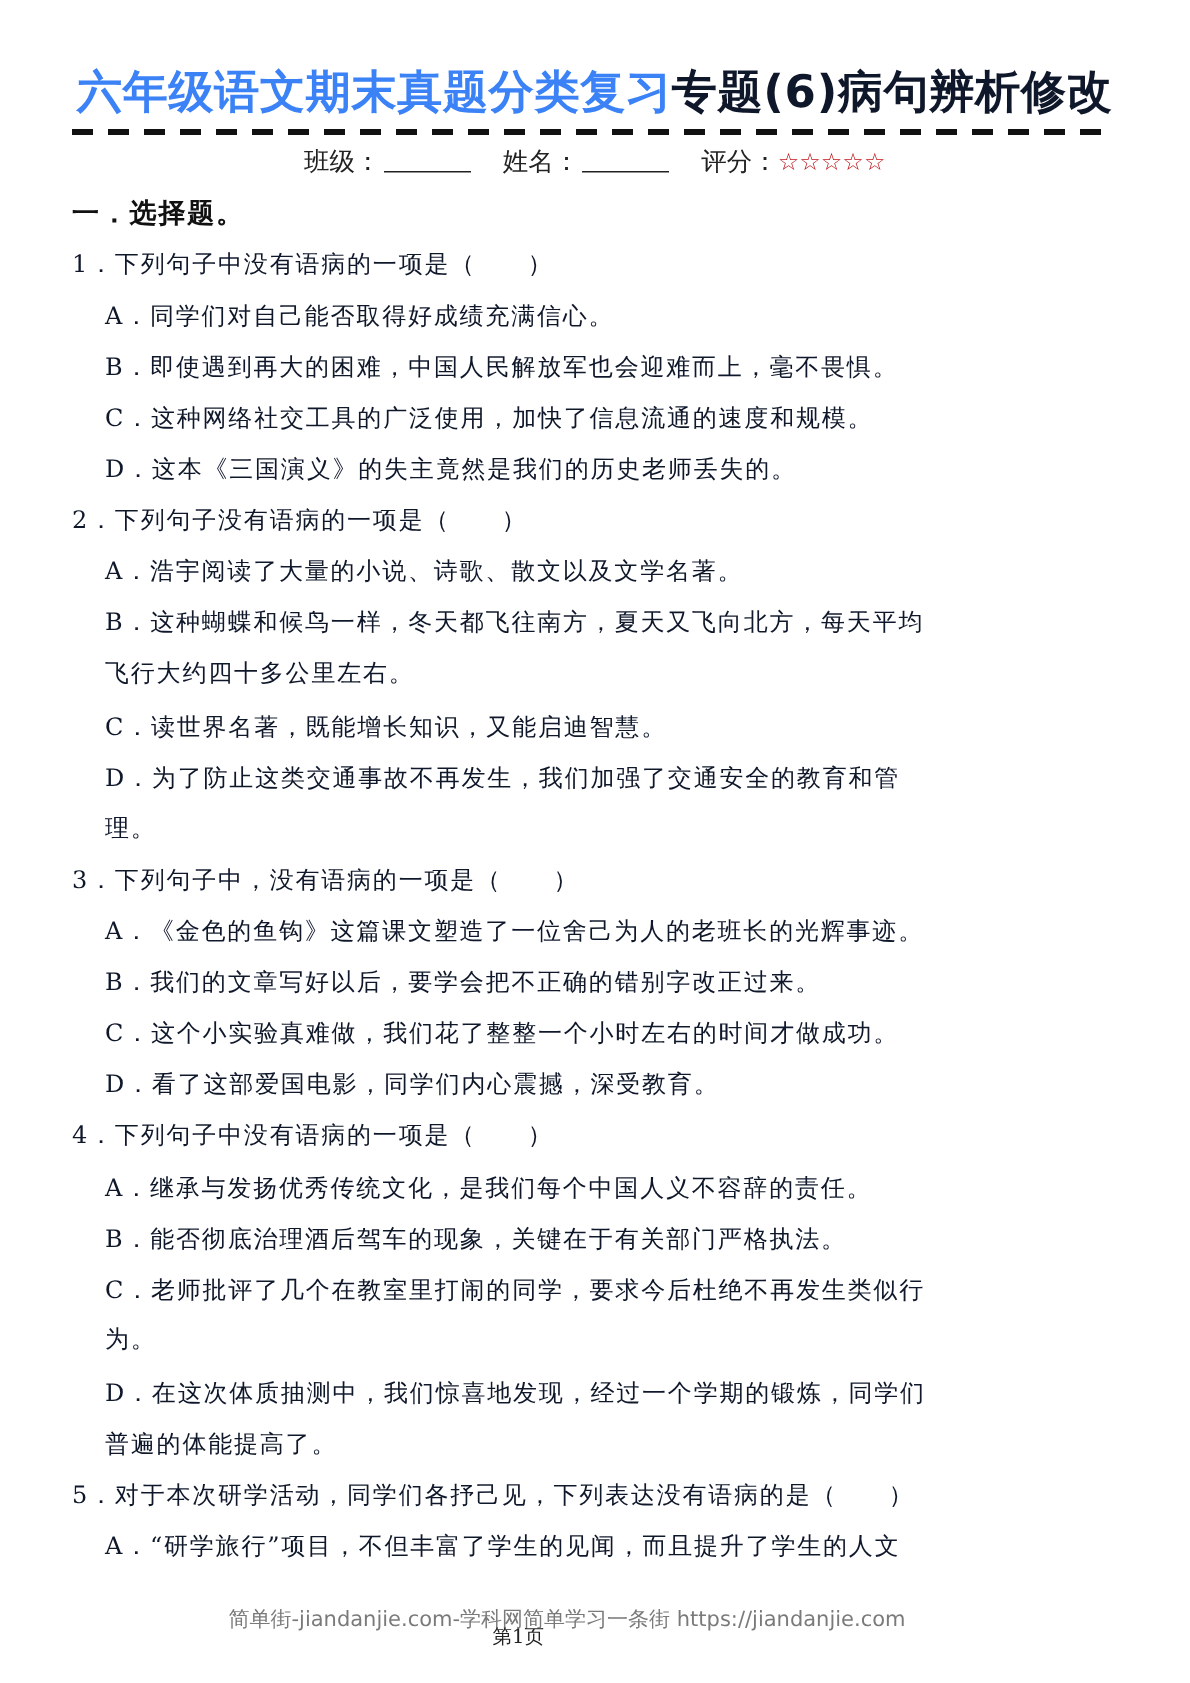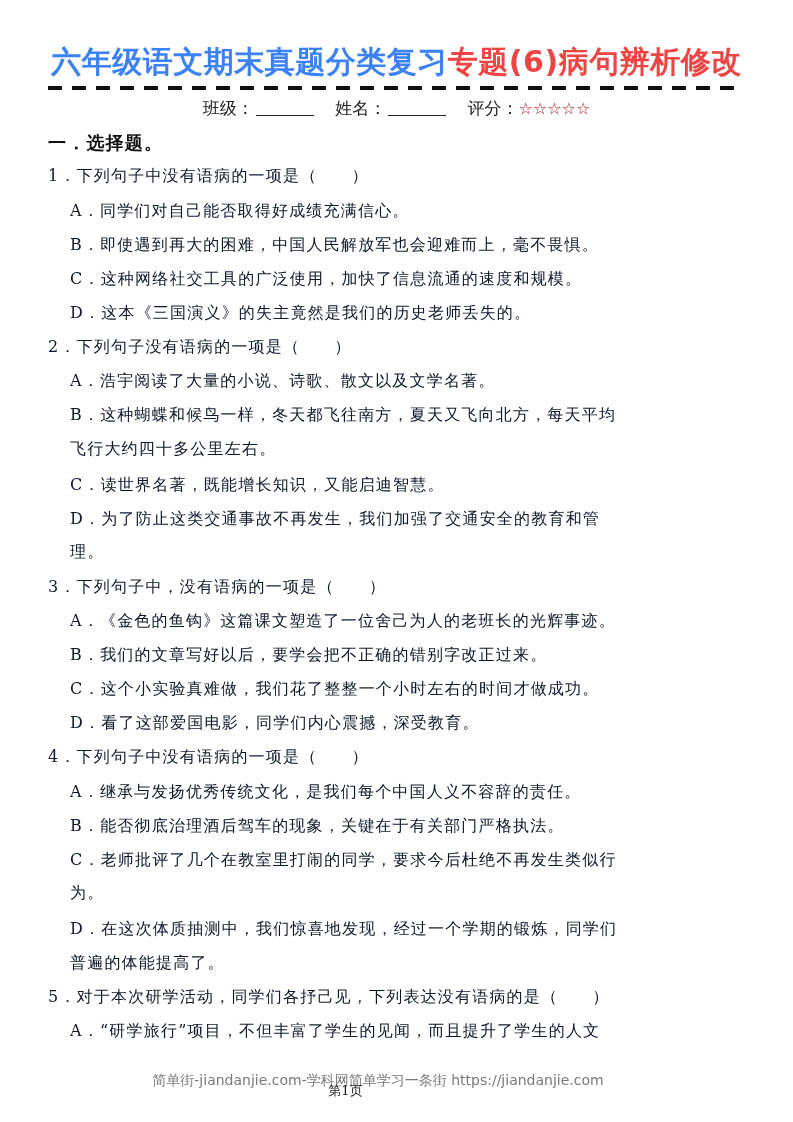--- a/index.html
+++ b/index.html
@@ -28,21 +28,21 @@
       top: 42px;
       text-align: center;
       font-family: "DejaVu Sans", "Liberation Sans", sans-serif;
       font-weight: bold;
       font-size: 30px;
       line-height: 40px;
       letter-spacing: 0.5px;
       white-space: nowrap;
     }
     .title .black { color: #3b82f6; }
-    .title .red { color: #ef4444; }
+    .title .red { color: #0f172a; }
     .dash-line {
       position: absolute;
       left: 48px;
       top: 86px;
       width: 694px;
       height: 4px;
       background-image: repeating-linear-gradient(to right, #111 0px, #111 14px, transparent 14px, transparent 24px);
     }
     .info-row {
       position: absolute;

